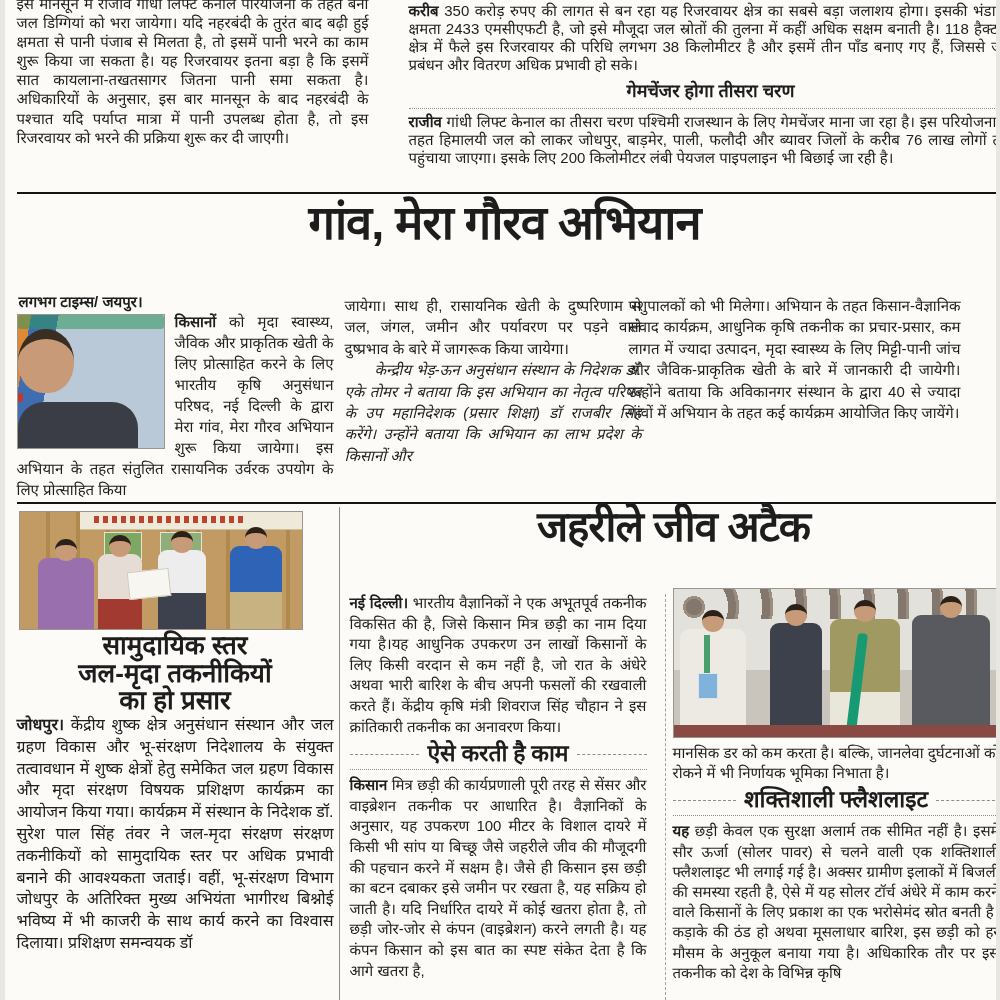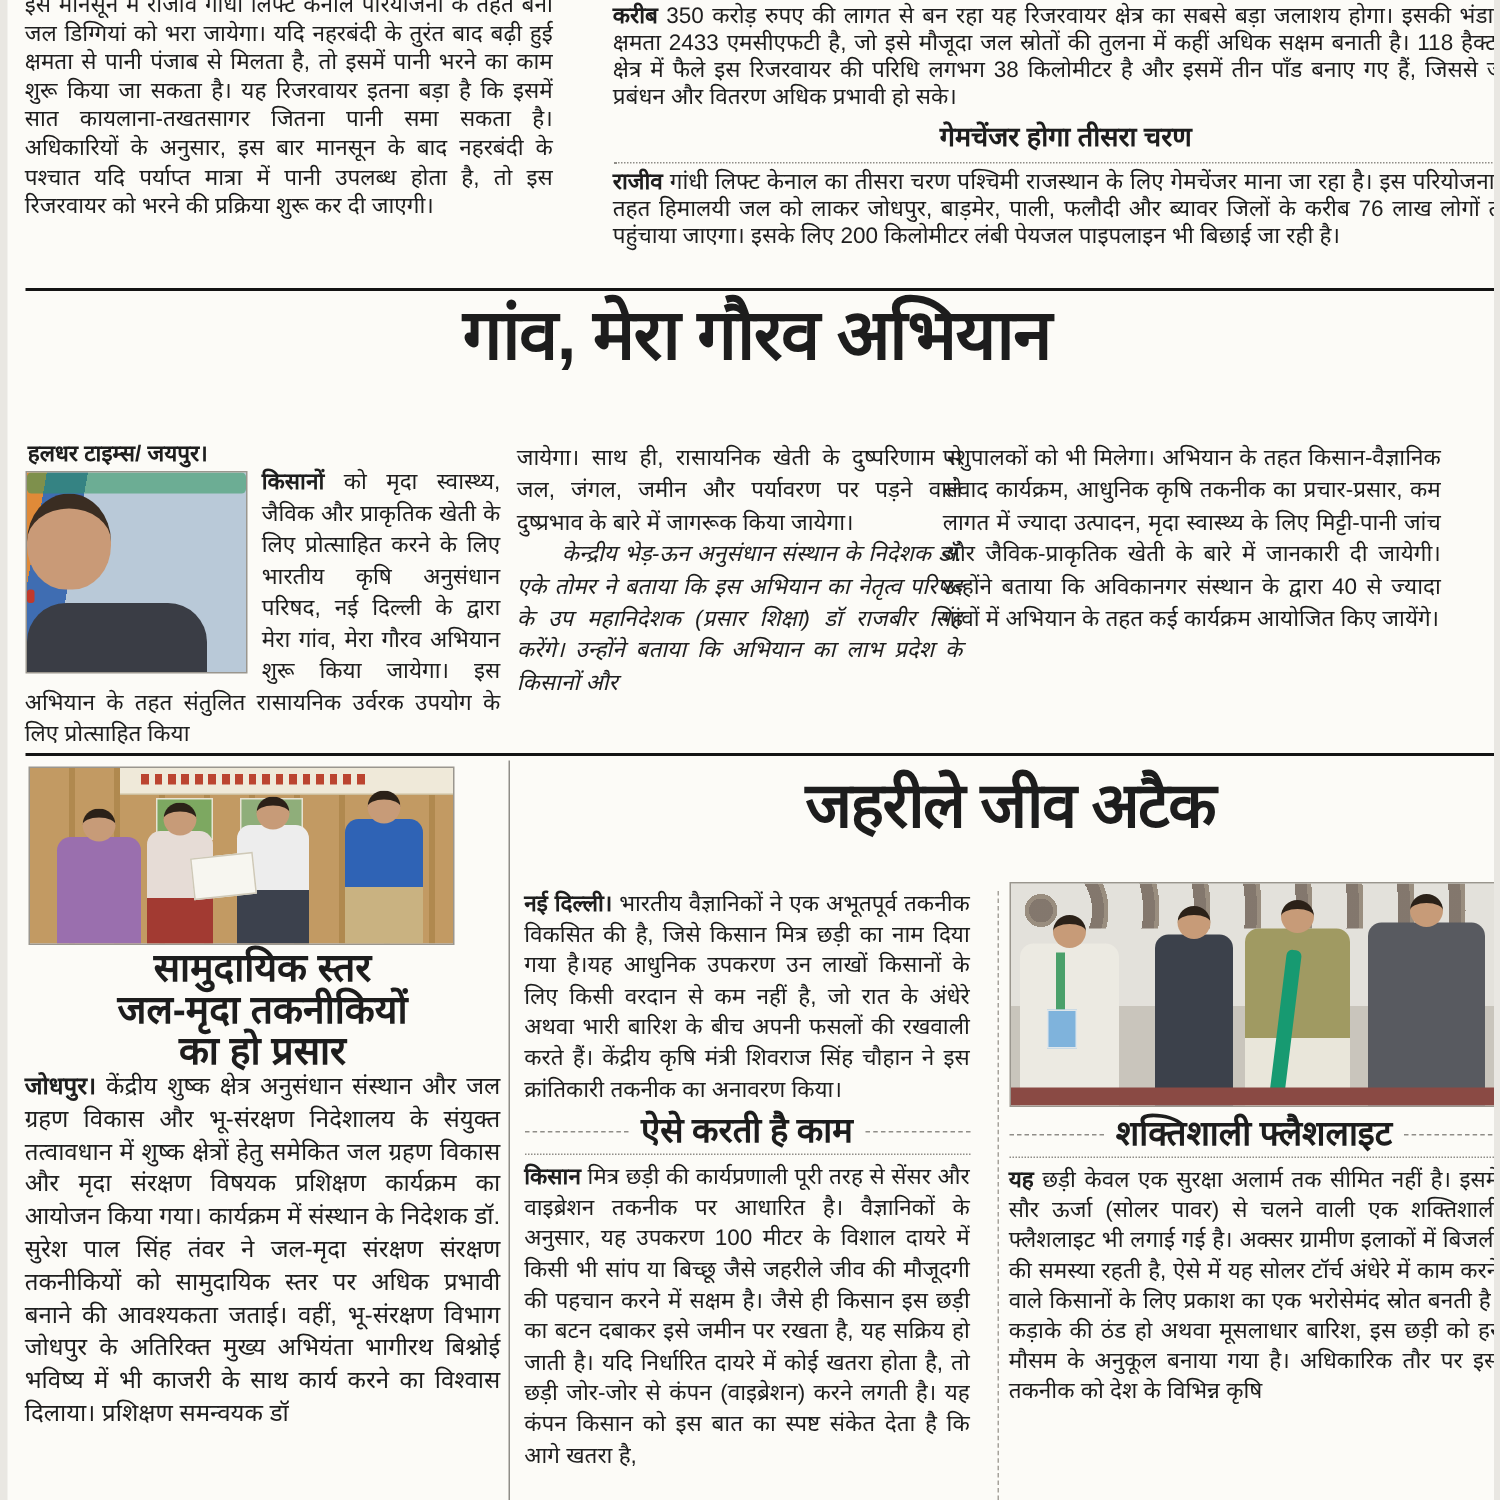--- a/index.html
+++ b/index.html
@@ -43,21 +43,21 @@
                border-top:6px solid #2b2118;box-sizing:border-box;}
 
   
   .comm-headline{left:12px;top:632px;width:317px;text-align:center;font-weight:bold;
                  font-size:26px;line-height:27.5px;}
   .comm-headline span{display:block;}
   .comm-body{left:12px;top:714px;width:317px;font-size:16px;line-height:21.8px;}
 
   
   .stick-headline{left:345px;top:504px;width:648px;text-align:center;font-weight:bold;
-                  font-size:42px;line-height:45px;letter-spacing:-1px;margin-top:10px;}
+                  font-size:42px;line-height:45px;letter-spacing:-1px;}
   .stick-headline span{display:block;}
   .stick-mid{left:345px;top:593px;width:297px;font-size:15px;line-height:20.6px;}
   .stick-right{left:668px;top:588px;width:327px;font-size:15px;line-height:20.2px;}
   .subhead-row{display:flex;align-items:center;margin:4px 0 2px 0;font-family:Liberation Serif, serif;}
   .subhead-row .sideline{flex:1;border-top:1px dashed #8f8d88;}
   .subhead-row h3{margin:0 8px;font-size:23px;line-height:26px;font-weight:bold;white-space:nowrap;}
   .underdots{border-top:1px dotted #8f8d88;height:0;margin:2px 0 5px 0;}
   .rphoto{position:relative;width:325px;height:148px;overflow:hidden;border:1px solid #9a968e;
           margin-bottom:5px;background:linear-gradient(#e3e1db 0 55%,#c9c5bc 55% 100%);}
 </style>
@@ -75,21 +75,21 @@
     <div class="top-sub">गेमचेंजर होगा तीसरा चरण</div>
     <div class="dotrule"></div>
     <p class="body j"><b class="lead">राजीव</b><span> गांधी लिफ्ट केनाल का तीसरा चरण पश्चिमी राजस्थान के लिए गेमचेंजर माना जा रहा है। इस परियोजना के तहत हिमालयी जल को लाकर जोधपुर, बाड़मेर, पाली, फलौदी और ब्यावर जिलों के करीब 76 लाख लोगों तक पहुंचाया जाएगा। इसके लिए 200 किलोमीटर लंबी पेयजल पाइपलाइन भी बिछाई जा रही है।</span></p>
   </div>
 
   <div class="hline" style="left:12px;top:192px;width:984px;"></div>
 
   <div class="abs icar-headline">
     <span>गांव, मेरा गौरव अभियान</span>
   </div>
-  <div class="abs byline">हलधर टाइम्स/ जयपुर।</div>
+  <div class="abs byline">लगभग टाइम्स/ जयपुर।</div>
 
   <div class="abs icar-col1">
     <div class="photo1">
       <div class="s" style="left:0;top:8px;width:146px;height:14px;background:rgba(46,150,92,.55);border-radius:3px;"></div>
       <div class="s" style="left:46px;top:22px;width:56px;height:64px;border-radius:50% 50% 46% 46%;background:#c99a77;border-top:10px solid #3a2d22;box-sizing:border-box;"></div>
       <div class="s" style="left:71px;top:36px;width:5px;height:9px;background:#c0392b;border-radius:2px;"></div>
       <div class="s" style="left:13px;top:82px;width:120px;height:52px;border-radius:26px 26px 0 0;background:#3a3d45;"></div>
 
     </div>
     <p class="body j"><b class="lead">किसानों</b><span> को मृदा स्वास्थ्य, जैविक और प्राकृतिक खेती के लिए प्रोत्साहित करने के लिए भारतीय कृषि अनुसंधान परिषद, नई दिल्ली के द्वारा मेरा गांव, मेरा गौरव अभियान शुरू किया जायेगा। इस अभियान के तहत संतुलित रासायनिक उर्वरक उपयोग के लिए प्रोत्साहित किया</span></p>
@@ -151,20 +151,21 @@
       <div class="s" style="position:absolute;left:0;top:0;width:325px;height:30px;background:repeating-radial-gradient(circle at 20px 18px,#5a4a3e 0 8px,#7a6a58 8px 11px,transparent 11px 34px);opacity:.7;"></div>
       <div class="fig" style="left:6px;top:40px;width:66px;height:108px;background:#eceae2;"></div>
       <div class="s" style="position:absolute;left:30px;top:46px;width:6px;height:40px;background:#4aa06a;"></div>
       <div class="s" style="position:absolute;left:24px;top:84px;width:18px;height:24px;background:#7fb3dc;border:1px solid #dfe6ea;"></div>
       <div class="fig" style="left:96px;top:34px;width:52px;height:114px;background:#3c414b;"></div>
       <div class="fig" style="left:156px;top:30px;width:70px;height:118px;background:linear-gradient(#a09a62 0 62%,#e9e6da 62% 100%);"></div>
       <div class="s" style="position:absolute;left:178px;top:44px;width:10px;height:100px;background:#179a71;transform:rotate(7deg);border-radius:4px;"></div>
       <div class="fig" style="left:238px;top:26px;width:78px;height:122px;background:#585a60;"></div>
       <div class="s" style="position:absolute;left:0;top:136px;width:325px;height:12px;background:#8a4a44;"></div>
     </div>
+    <p class="body j">मानसिक डर को कम करता है। बल्कि, जानलेवा दुर्घटनाओं को रोकने में भी निर्णायक भूमिका निभाता है।</p>
     <div class="subhead-row">
       <div class="sideline"></div>
       <h3>शक्तिशाली फ्लैशलाइट</h3>
       <div class="sideline"></div>
     </div>
     <div class="underdots"></div>
     <p class="body j"><b class="lead">यह</b><span> छड़ी केवल एक सुरक्षा अलार्म तक सीमित नहीं है। इसमें सौर ऊर्जा (सोलर पावर) से चलने वाली एक शक्तिशाली फ्लैशलाइट भी लगाई गई है। अक्सर ग्रामीण इलाकों में बिजली की समस्या रहती है, ऐसे में यह सोलर टॉर्च अंधेरे में काम करने वाले किसानों के लिए प्रकाश का एक भरोसेमंद स्रोत बनती है। कड़ाके की ठंड हो अथवा मूसलाधार बारिश, इस छड़ी को हर मौसम के अनुकूल बनाया गया है। अधिकारिक तौर पर इस तकनीक को देश के विभिन्न कृषि</span></p>
   </div>
 
 </div>

